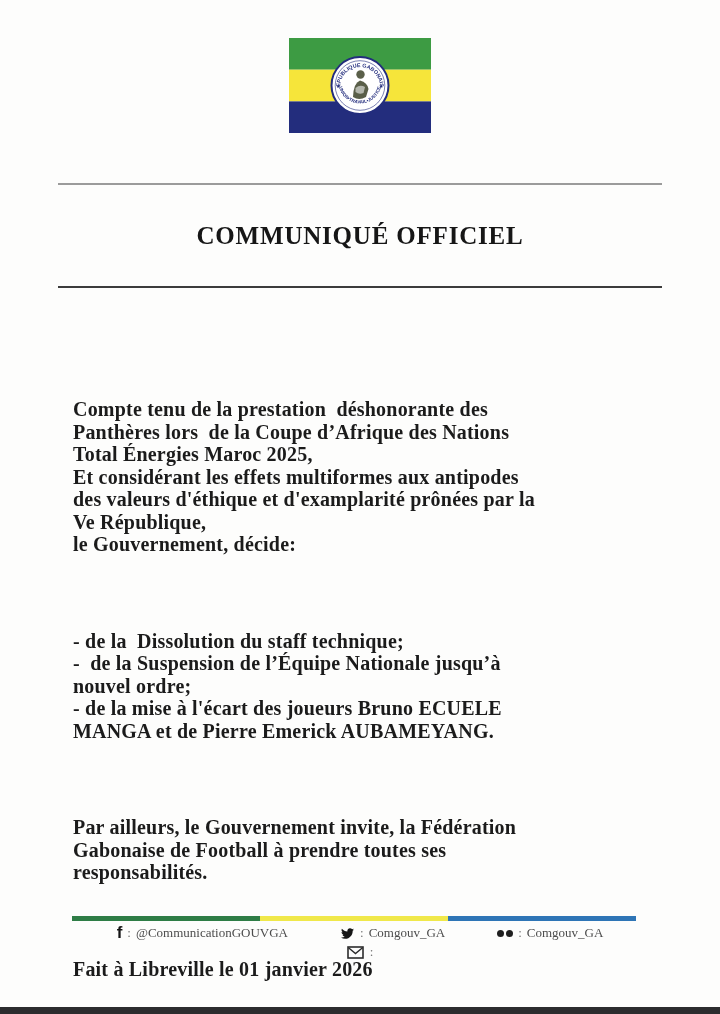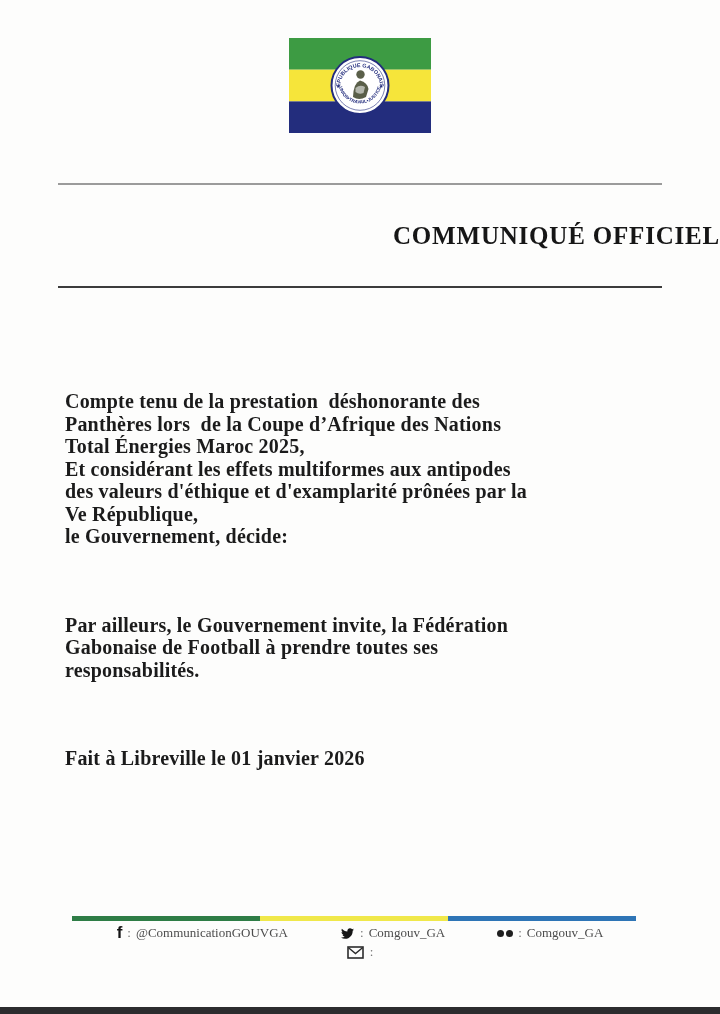--- a/index.html
+++ b/index.html
@@ -12,31 +12,31 @@
   .logo-wrap { padding-top:38px; display:flex; justify-content:center; }
   .ministry {
     margin-top:7px; text-align:center;
     font-family:"Liberation Sans", sans-serif; font-weight:bold;
     font-size:11.5px; line-height:13px; letter-spacing:0.2px;
     color:#243b73; white-space:pre-line;
   }
   
   .rule-gray { height:2px; background:#9b9b9b; margin:50px 58px 0 58px; }
   .doc-title {
-    margin-top:37px; text-align:right;
+    margin-top:37px; text-align:center;
     font-weight:bold; font-size:25px; letter-spacing:0.8px; color:#161616;
   }
   .rule-dark { height:2px; background:#3c3c3c; margin:36px 58px 0 58px; }
   
   .body-text {
     margin:57px 55px 0 65px;
     font-size:20px; line-height:22.5px; font-weight:bold;
     letter-spacing:0.2px; white-space:pre-wrap; color:#1b1b1b;
   }
-  .para { margin:0; }
+  .para { margin:8px; }
   .para + .para { margin-top:21px; }
   
   .footer { position:absolute; top:916px; left:0; right:0; }
   .tricolor { display:flex; height:5px; margin:0 84px 0 72px; }
   .tricolor .seg { flex:1 1 0; }
   .comm-row { margin-top:9px; display:flex; align-items:center; justify-content:center; gap:12px; }
   .hline { height:1px; background:#a9a9a9; width:148px; }
   .comm-label { font-size:12.5px; color:#3d3d3d; letter-spacing:0.3px; white-space:nowrap; }
   .social-row {
     margin-top:4px; display:flex; justify-content:center; align-items:center; gap:52px;
@@ -92,20 +92,25 @@
   <div class="rule-dark"></div>
 
   <div class="body-text">
     <p class="para">Compte tenu de la prestation  déshonorante des
 Panthères lors  de la Coupe d’Afrique des Nations
 Total Énergies Maroc 2025,
 Et considérant les effets multiformes aux antipodes
 des valeurs d'éthique et d'examplarité prônées par la
 Ve République,
 le Gouvernement, décide:</p>
+    <p class="para">- de la  Dissolution du staff technique;
+-  de la Suspension de l’Équipe Nationale jusqu’à
+nouvel ordre;
+- de la mise à l'écart des joueurs Bruno ECUELE
+MANGA et de Pierre Emerick AUBAMEYANG.</p>
     <p class="para">Par ailleurs, le Gouvernement invite, la Fédération
 Gabonaise de Football à prendre toutes ses
 responsabilités.</p>
     <p class="para">Fait à Libreville le 01 janvier 2026</p>
   </div>
 
   <div class="footer">
     <div class="tricolor">
       <div class="seg" style="background:#2e7d46"></div>
       <div class="seg" style="background:#f0e84a"></div>

